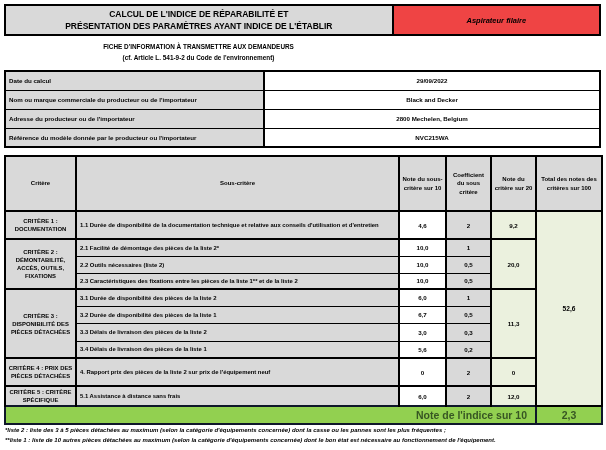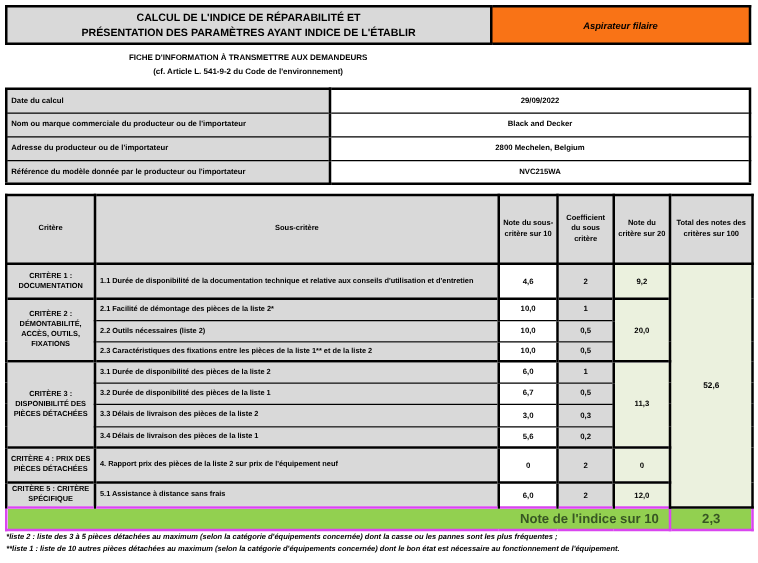--- a/index.html
+++ b/index.html
@@ -5,21 +5,21 @@
   * { box-sizing: border-box; margin: 0; padding: 0; }
   html, body { width: 606px; height: 450px; background: #fff; }
   body { font-family: "Liberation Sans", sans-serif; color: #000; position: relative; }
 
   .page { position: absolute; left: 0; top: 0; width: 606px; height: 450px; background: #fff; }
 
   
   .top-table { position: absolute; left: 4px; top: 4px; width: 597px; border-collapse: collapse; padding-left: 24px; }
   .top-table td { border: 2px solid #000; height: 30px; vertical-align: middle; }
   .title-cell { width: 389px; background: #d9d9d9; text-align: center; font-weight: bold; font-size: 8.5px; line-height: 12px; }
-  .product-cell { width: 208px; background: #f97316; text-align: center; font-weight: bold; font-style: italic; font-size: 7.5px; }
+  .product-cell { width: 208px; background: #ef4444; text-align: center; font-weight: bold; font-style: italic; font-size: 7.5px; }
 
   
   .subtitle { position: absolute; left: 4px; top: 41px; width: 389px; text-align: center; font-weight: bold; font-size: 6.4px; line-height: 11px; }
 
   
   .info-table { position: absolute; left: 4px; top: 70px; width: 597px; border-collapse: collapse; }
   .info-table td { border: 1px solid #000; height: 19px; font-weight: bold; font-size: 6.2px; vertical-align: middle; }
   .info-table { border: 2px solid #000; }
   .info-label { width: 259px; background: #d9d9d9; padding-left: 3px; border-right: 2px solid #000 !important; }
   .info-value { text-align: center; background: #fff; }
@@ -39,21 +39,21 @@
   td.crit  { background: #d9d9d9; font-size: 5.9px; line-height: 8px; text-align: center; padding: 0 2px; }
   td.sub   { background: #d9d9d9; font-size: 5.9px; line-height: 8px; text-align: left; padding: 1px 3px; }
   td.note  { background: #ffffff; font-size: 6.2px; text-align: center; }
   td.coef  { background: #d9d9d9; font-size: 6.2px; text-align: center; }
   td.n20   { background: #ebf1de; font-size: 6.2px; text-align: center; }
   td.total { background: #ebf1de; font-size: 6.6px; text-align: center; border-bottom-width: 2px; }
   tr.gstart td { border-top-width: 2px; }
   tr.h28 td { height: 28px; } tr.h17 td { height: 17px; } tr.h16 td { height: 16px; }
   tr.h18 td { height: 18px; } tr.h20 td { height: 20px; }
   tr.final-row td {
-    background: #92d050; color: #375623; border: 2px solid #d946ef;
+    background: #92d050; color: #375623; border: 2px solid #0f172a;
     height: 18px; font-size: 10.5px; font-weight: bold;
   }
   td.final-label { text-align: right; padding-right: 8px; }
   td.final-value { text-align: center; }
 
   
   .footnotes { position: absolute; left: 5px; top: 425px; width: 597px; font-size: 6px; line-height: 10px; font-weight: bold; font-style: italic; }
 </style>
 </head>
 <body>

